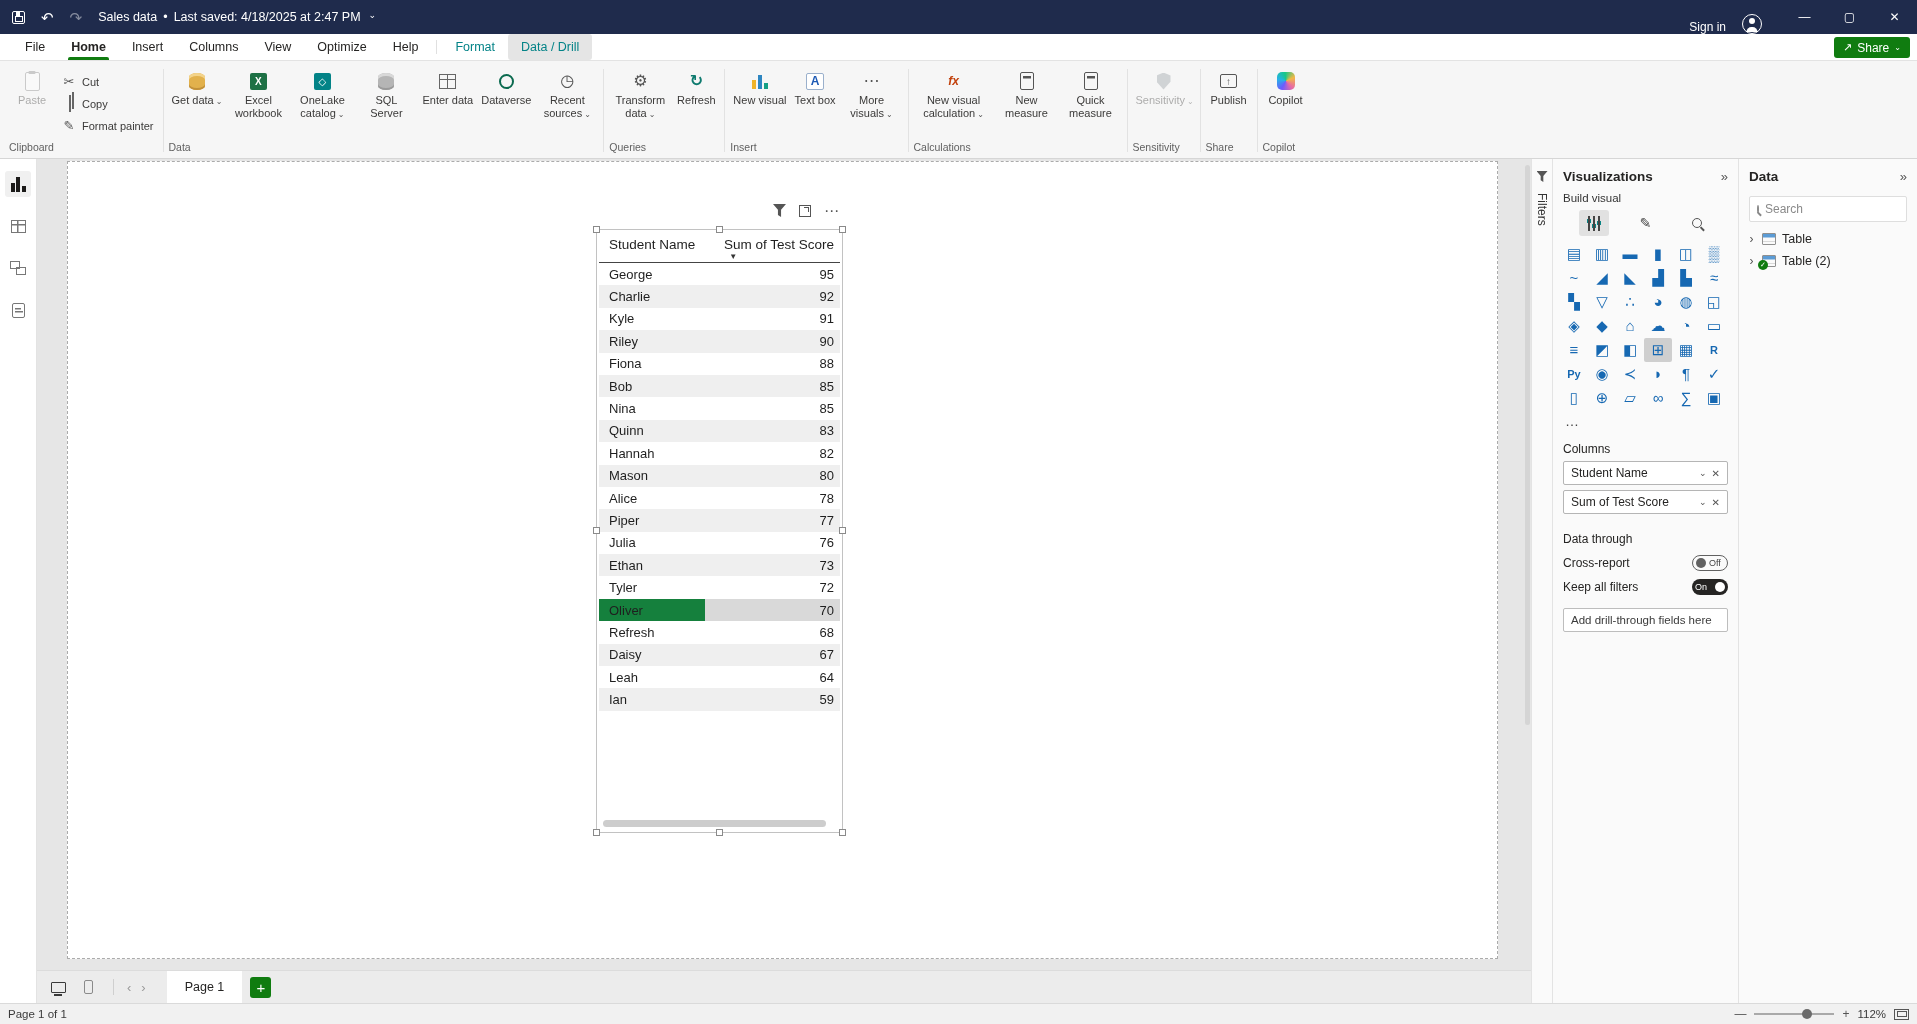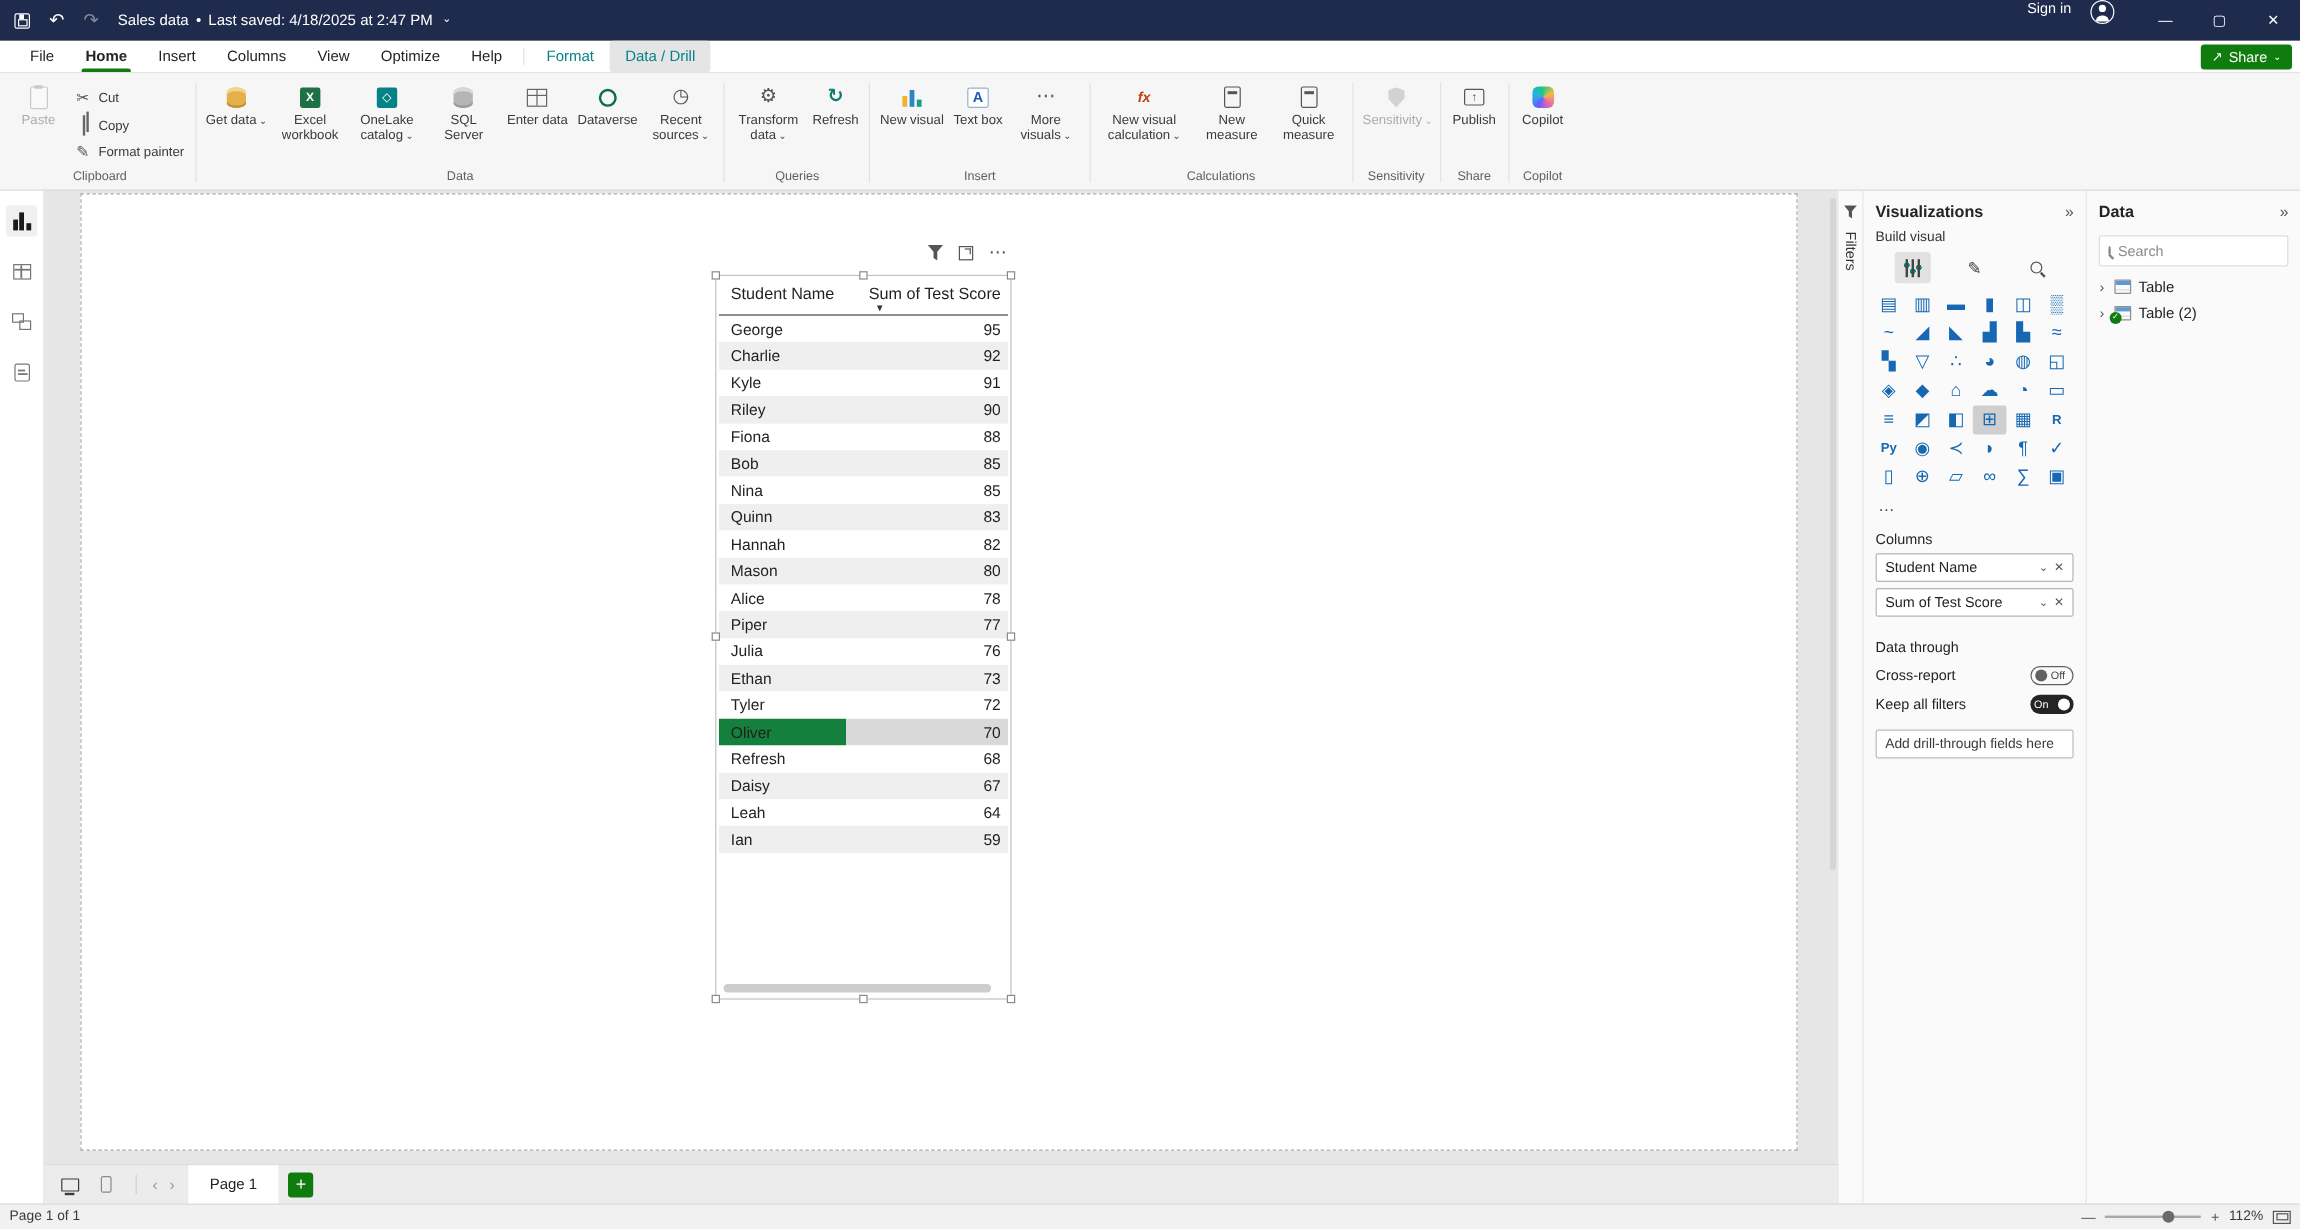--- a/index.html
+++ b/index.html
@@ -9,21 +9,21 @@
 
 .titlebar{position:absolute;top:0;left:0;width:100%;height:34px;background:#1f2b4c;display:flex;justify-content:space-between;align-items:center}
 .tb-left{display:flex;align-items:center;gap:16px;padding-left:12px}
 .icon-save{width:13px;height:13px;border:1.5px solid #fff;border-radius:2px;position:relative;display:inline-block}
 .icon-save::before{content:'';position:absolute;top:0;left:3px;width:4px;height:4px;background:#fff}
 .icon-save::after{content:'';position:absolute;bottom:1px;left:2px;width:6px;height:4px;border:1px solid #fff}
 .tb-arrow{color:#fff;font-size:15px;line-height:1}
 .tb-arrow.dim{opacity:.45}
 .tb-title{color:#fff;font-size:12.5px;display:flex;gap:6px}
 .tb-caret{font-size:9px;color:#fff;margin-left:2px}
-.tb-right{display:flex;align-items:flex-start}
+.tb-right{display:flex;align-items:flex-end}
 .signin{color:#fff;font-size:12px;margin-right:16px}
 .avatar{width:20px;height:20px;border:1.5px solid #fff;border-radius:50%;position:relative;margin-right:20px}
 .avatar::before{content:'';position:absolute;top:3px;left:50%;transform:translateX(-50%);width:6px;height:6px;border-radius:50%;background:#fff}
 .avatar::after{content:'';position:absolute;bottom:1px;left:50%;transform:translateX(-50%);width:11px;height:5px;border-radius:5px 5px 0 0;background:#fff}
 .win-btn{width:45px;height:34px;line-height:34px;text-align:center;color:#fff;font-size:12px}
 
 
 .menubar{position:absolute;top:34px;left:0;width:100%;height:27px;background:#fff;border-bottom:1px solid #e3e3e3;display:flex;align-items:stretch;padding-left:12px}
 .mtab{line-height:27px;padding:0 13px;font-size:12.5px;color:#252423;position:relative;white-space:nowrap}
 .mtab.active{font-weight:700}
@@ -32,21 +32,21 @@
 .mtab.highlighted{background:#e5e5e5;border-radius:3px}
 .mtab-divider{width:1px;background:#e0e0e0;margin:6px 5px}
 .share-btn{position:absolute;right:7px;top:37px;height:21px;background:#107c10;color:#fff;border-radius:3px;display:flex;align-items:center;gap:5px;padding:0 9px;font-size:12px;z-index:5}
 .share-arrow{font-size:11px}
 .share-caret{font-size:8px}
 
 
 .ribbon{position:absolute;top:61px;left:0;width:100%;height:98px;background:#f6f6f6;border-bottom:1px solid #d6d6d6;display:flex;align-items:stretch;padding:2px 4px 0}
 .rgroup{position:relative;display:flex;flex-direction:column;padding:0 5px}
 .rgroup-content{display:flex;align-items:flex-start;gap:2px;flex:1;padding-top:3px}
-.rgroup-label{text-align:center;font-size:10.5px;color:#616161;padding:2px 0 5px;white-space:nowrap}
+.rgroup-label{text-align:left;font-size:10.5px;color:#616161;padding:2px 0 5px;white-space:nowrap}
 .rsep{width:1px;background:#e2e2e2;margin:6px 0}
 .rbtn{display:flex;flex-direction:column;align-items:center;gap:3px;padding:5px 3px 2px;min-width:46px;border-radius:3px}
 .rbtn .ric{height:20px;display:flex;align-items:center;justify-content:center}
 .rlabel{font-size:11px;line-height:13px;text-align:center;color:#3b3a39;max-width:56px}
 .rbtn.wide .rlabel{max-width:74px}
 .caret{font-size:8px;color:#555;margin-left:2px}
 .disabled{opacity:.4}
 .rcol{display:flex;flex-direction:column;gap:5px;padding-top:7px}
 .rsmall{display:flex;align-items:center;gap:5px;font-size:11px;color:#3b3a39;padding:1px 4px}
 .rsmall .ricS{width:16px;text-align:center;font-size:13px;color:#555}
@@ -153,21 +153,21 @@
 .dt-icon.checked::after{content:'✓';position:absolute;left:-5px;bottom:-4px;width:10px;height:10px;line-height:10px;border-radius:50%;background:#107c10;color:#fff;font-size:7px;text-align:center}
 
 
 .pagebar{position:absolute;left:37px;top:970px;width:1494px;height:33px;background:#ececec;border-top:1px solid #dcdcdc;display:flex;align-items:center;padding-left:8px}
 .dev-btn{width:26px;height:26px;display:flex;align-items:center;justify-content:center;margin-right:4px}
 .ic-monitor{width:15px;height:11px;border:1.5px solid #3a3a3a;border-radius:1px;position:relative}
 .ic-monitor::after{content:'';position:absolute;left:50%;transform:translateX(-50%);bottom:-4px;width:8px;height:2px;background:#3a3a3a}
 .ic-phone{width:9px;height:14px;border:1.5px solid #8a8a8a;border-radius:2px}
 .pb-sep{width:1px;height:16px;background:#cfcfcf;margin:0 8px}
 .pb-chev{color:#9a9a9a;font-size:13px;padding:0 5px}
-.page-tab{height:33px;line-height:33px;background:#fff;padding:0 18px;font-size:12.5px;color:#252423;margin-left:6px}
+.page-tab{height:33px;line-height:33px;background:#fff;padding:0 18px;font-size:12.5px;color:#252423;margin-left:16px}
 .add-page{width:21px;height:21px;background:#107c10;color:#fff;border-radius:3px;display:flex;align-items:center;justify-content:center;font-size:15px;margin-left:8px}
 .statusbar{position:absolute;left:0;top:1003px;width:1917px;height:21px;background:#f1f1f1;border-top:1px solid #dadada;display:flex;align-items:center;justify-content:space-between;padding:0 8px;font-size:11.5px;color:#3b3b3b}
 .sb-right{display:flex;align-items:center;gap:8px}
 .zoom-btn{color:#555;font-size:12px}
 .zoom-slider{position:relative;width:80px;height:12px}
 .zs-track{position:absolute;left:0;right:0;top:5px;height:2px;background:#a9a9a9}
 .zs-thumb{position:absolute;left:60%;top:1px;width:10px;height:10px;border-radius:50%;background:#6b6b6b}
 .fit-icon{width:15px;height:11px;border:1.5px solid #555;position:relative}
 .fit-icon::after{content:'';position:absolute;left:1.5px;right:1.5px;top:1.5px;bottom:1.5px;border:1px solid #555}
 </style>

